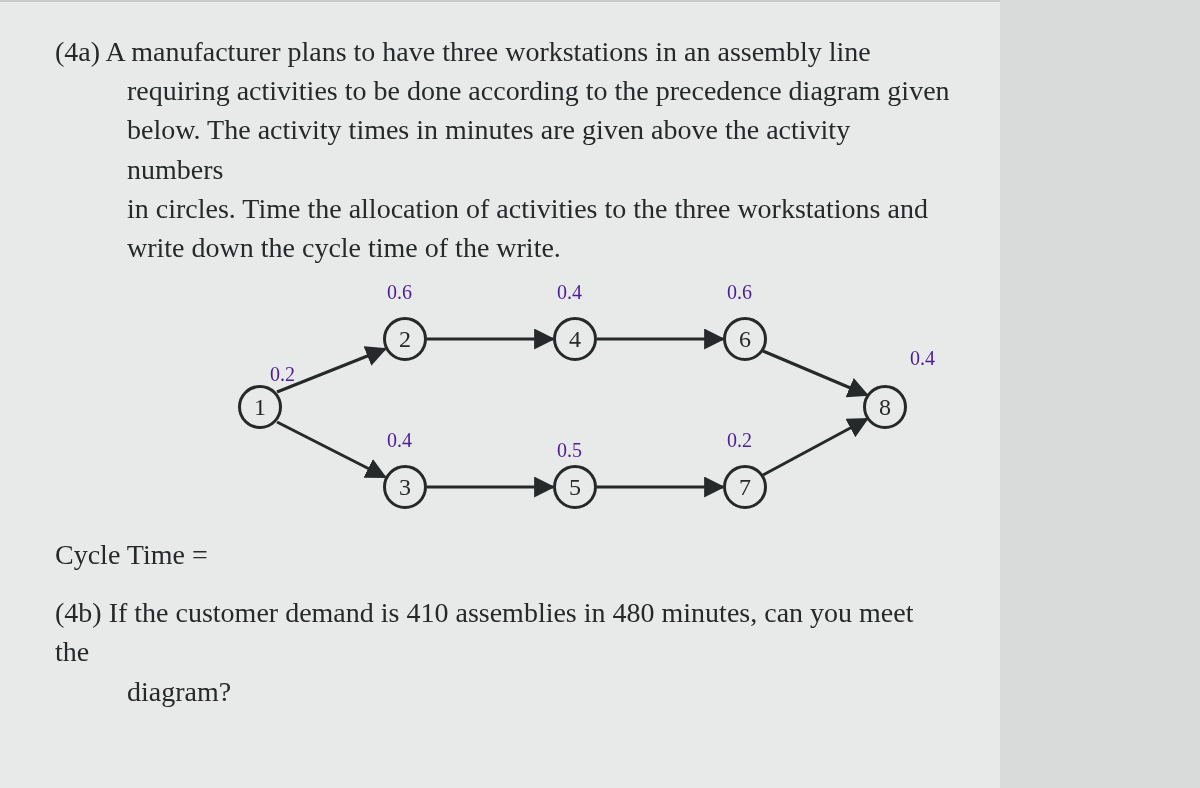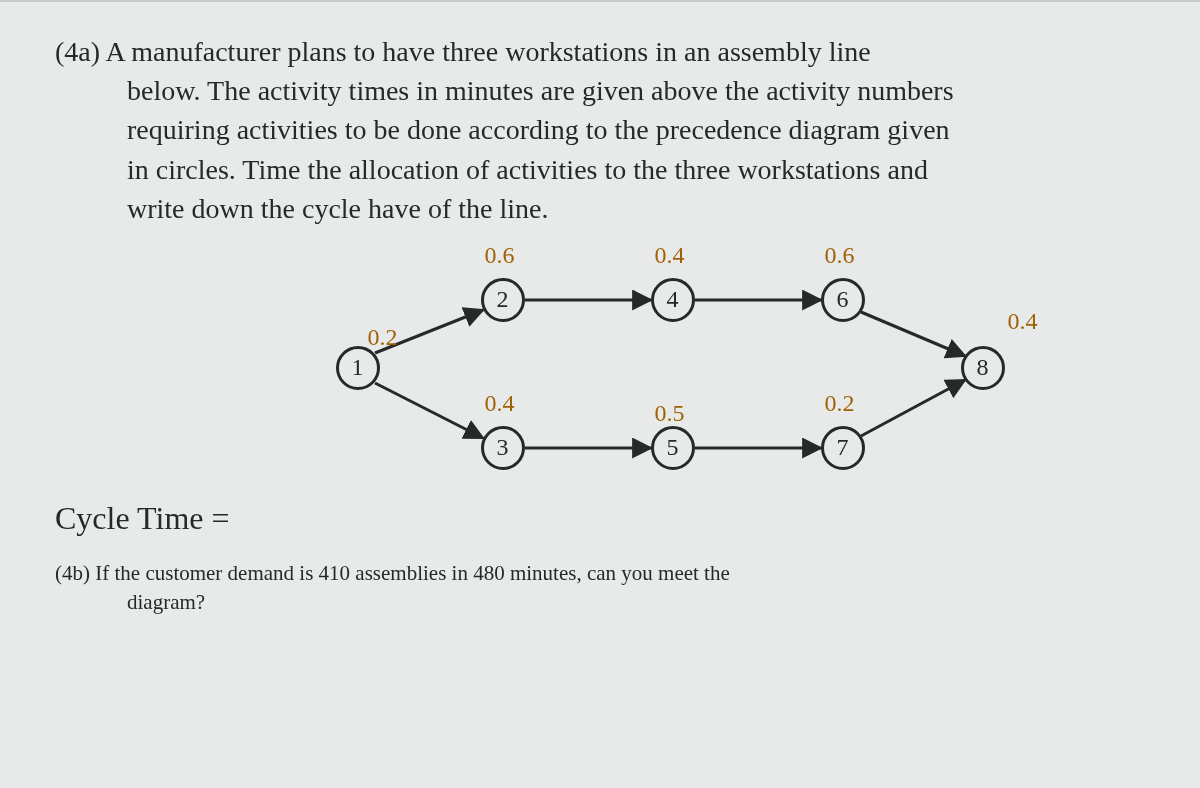--- a/index.html
+++ b/index.html
@@ -3,21 +3,21 @@
 <meta charset="utf-8">
 <style>
   * { box-sizing: border-box; }
   html, body {
     margin: 0; padding: 0;
     width: 1200px; height: 788px;
     background: #d9dbda;
     font-family: Georgia, 'Times New Roman', serif;
   }
   .page {
-    width: 1200px; height: 788px;
+    width: 1000px; height: 788px;
     background: #e8eae9;
     padding: 30px 50px 30px 55px;
     position: relative;
     border-top: 2px solid #c8cac9;
   }
   .question-block { margin-bottom: 10px; }
   .q-line { font-size: 28px; line-height: 1.4; color: #26292a; }
   .q-num { display: inline; }
   .indent { padding-left: 72px; display: block; }
   .first-line { display: block; }
@@ -31,53 +31,53 @@
     position: absolute;
     width: 44px; height: 44px;
     border: 3px solid #26292a;
     border-radius: 50%;
     background: #e8eae9;
     display: flex; align-items: center; justify-content: center;
     font-size: 24px; color: #26292a;
   }
   .time-label {
     position: absolute;
-    font-size: 24px;
-    color: #a16207;
+    font-size: 20px;
+    color: #4c1d95;
     text-align: center;
   }
   svg.edges {
     position: absolute;
     left: 0; top: 0;
     width: 900px; height: 250px;
     pointer-events: none;
   }
 
   .cycle-line {
-    font-size: 32px;
+    font-size: 28px;
     color: #26292a;
     margin: 12px 0 22px 0;
   }
 
-  .q4b .q-line { font-size: 21px; }
+  .q4b .q-line { font-size: 28px; }
 </style>
 </head>
 <body>
 
 <div class="page">
 
   <div class="question-block">
     <span class="q-line first-line">
       <span class="q-num">(4a)</span>
       <span>A manufacturer plans to have three workstations in an assembly line</span>
     </span>
+    <span class="q-line indent">requiring activities to be done according to the precedence diagram given</span>
     <span class="q-line indent">below.  The activity times in minutes are given above the activity numbers</span>
-    <span class="q-line indent">requiring activities to be done according to the precedence diagram given</span>
     <span class="q-line indent">in circles.  Time the allocation of activities to the three workstations and</span>
-    <span class="q-line indent">write down the cycle have of the line.</span>
+    <span class="q-line indent">write down the cycle time of the write.</span>
   </div>
 
   <div class="diagram">
     <svg class="edges">
       <defs>
         <marker id="arrow" viewBox="0 0 10 10" refX="9" refY="5" markerWidth="7" markerHeight="7" orient="auto-start-reverse">
           <path d="M 0 0 L 10 5 L 0 10 z" fill="#26292a"></path>
         </marker>
       </defs>
 

